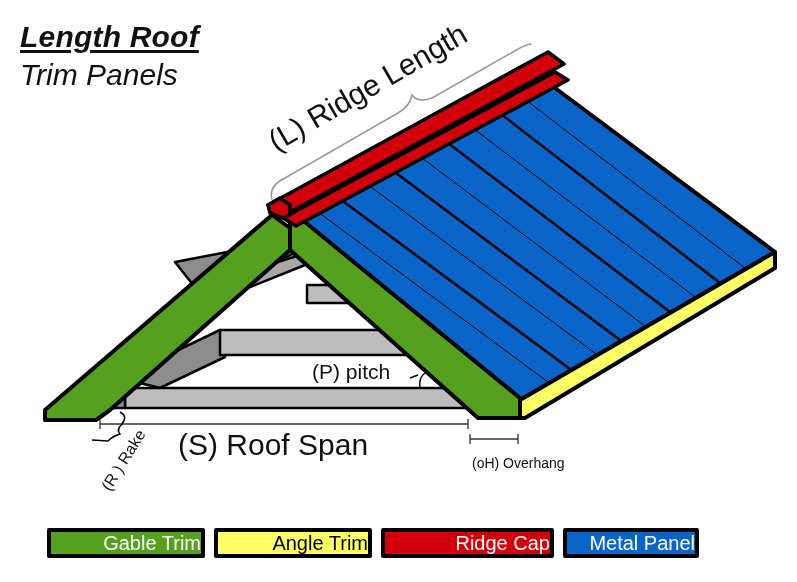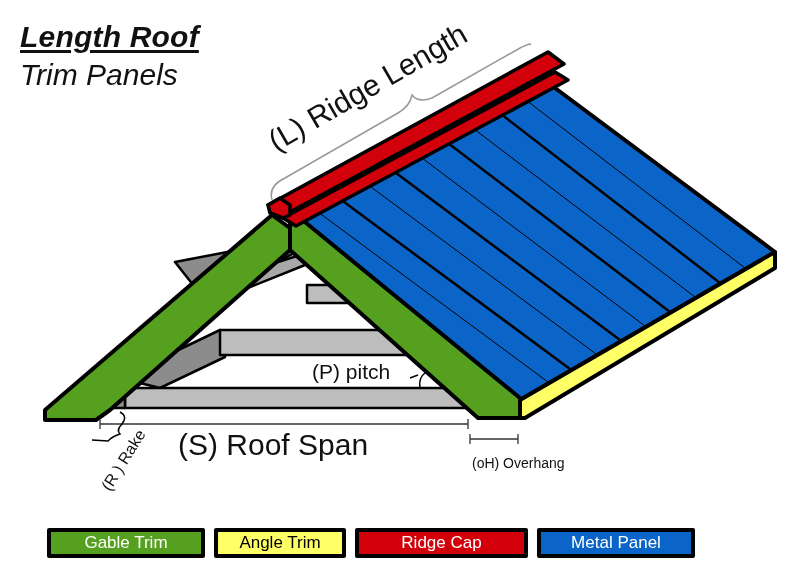--- a/index.html
+++ b/index.html
@@ -5,22 +5,22 @@
   html, body { margin: 0; padding: 0; background: #ffffff; }
   body { width: 797px; height: 582px; position: relative; overflow: hidden;
          font-family: "Liberation Sans", sans-serif; }
   .title { position: absolute; left: 20px; top: 20px; font-size: 30px; font-weight: bold;
            font-style: italic; color: #111; text-decoration: underline; text-decoration-thickness: 3px;
            text-underline-offset: 3px; letter-spacing: 0.2px; }
   .subtitle { position: absolute; left: 20px; top: 58px; font-size: 30px; font-style: italic; color: #111; }
   svg.diagram { position: absolute; left: 0; top: 0; }
   .legend { position: absolute; top: 528px; left: 47px; display: flex; gap: 9px; }
   .legend-item { height: 30px; border: 4px solid #000; border-radius: 2px;
-                 display: flex; align-items: center; justify-content: center;
-                 font-size: 17px; box-sizing: border-box; }
+                 display: flex; align-items: center; justify-content: flex-end;
+                 font-size: 20px; box-sizing: border-box; }
   .lbl { font-family: "Liberation Sans", sans-serif; fill: #111; }
 </style>
 </head>
 <body>
 
 <div class="title">Length Roof</div>
 <div class="subtitle">Trim Panels</div>
 
 <svg class="diagram" width="797" height="582" viewBox="0 0 797 582">
 
@@ -82,22 +82,22 @@
     <line x1="470" y1="434" x2="470" y2="444"></line>
     <line x1="518" y1="434" x2="518" y2="444"></line>
   </g>
   <text class="lbl" x="472" y="468" font-size="14" fill="#333">(oH) Overhang</text>
 </svg>
 
 <div class="legend">
   <div class="legend-item" style="width:158px;background:#56a01f;color:#fff;">
     <span>Gable Trim</span>
   </div>
-  <div class="legend-item" style="width:132px;background:#ffff66;color:#000;">
+  <div class="legend-item" style="width:158px;background:#ffff66;color:#000;">
     <span>Angle Trim</span>
   </div>
   <div class="legend-item" style="width:173px;background:#d2000a;color:#fff;">
     <span>Ridge Cap</span>
   </div>
-  <div class="legend-item" style="width:158px;background:#0b64c8;color:#fff;">
+  <div class="legend-item" style="width:136px;background:#0b64c8;color:#fff;">
     <span>Metal Panel</span>
   </div>
 </div>
 
 </body></html>

